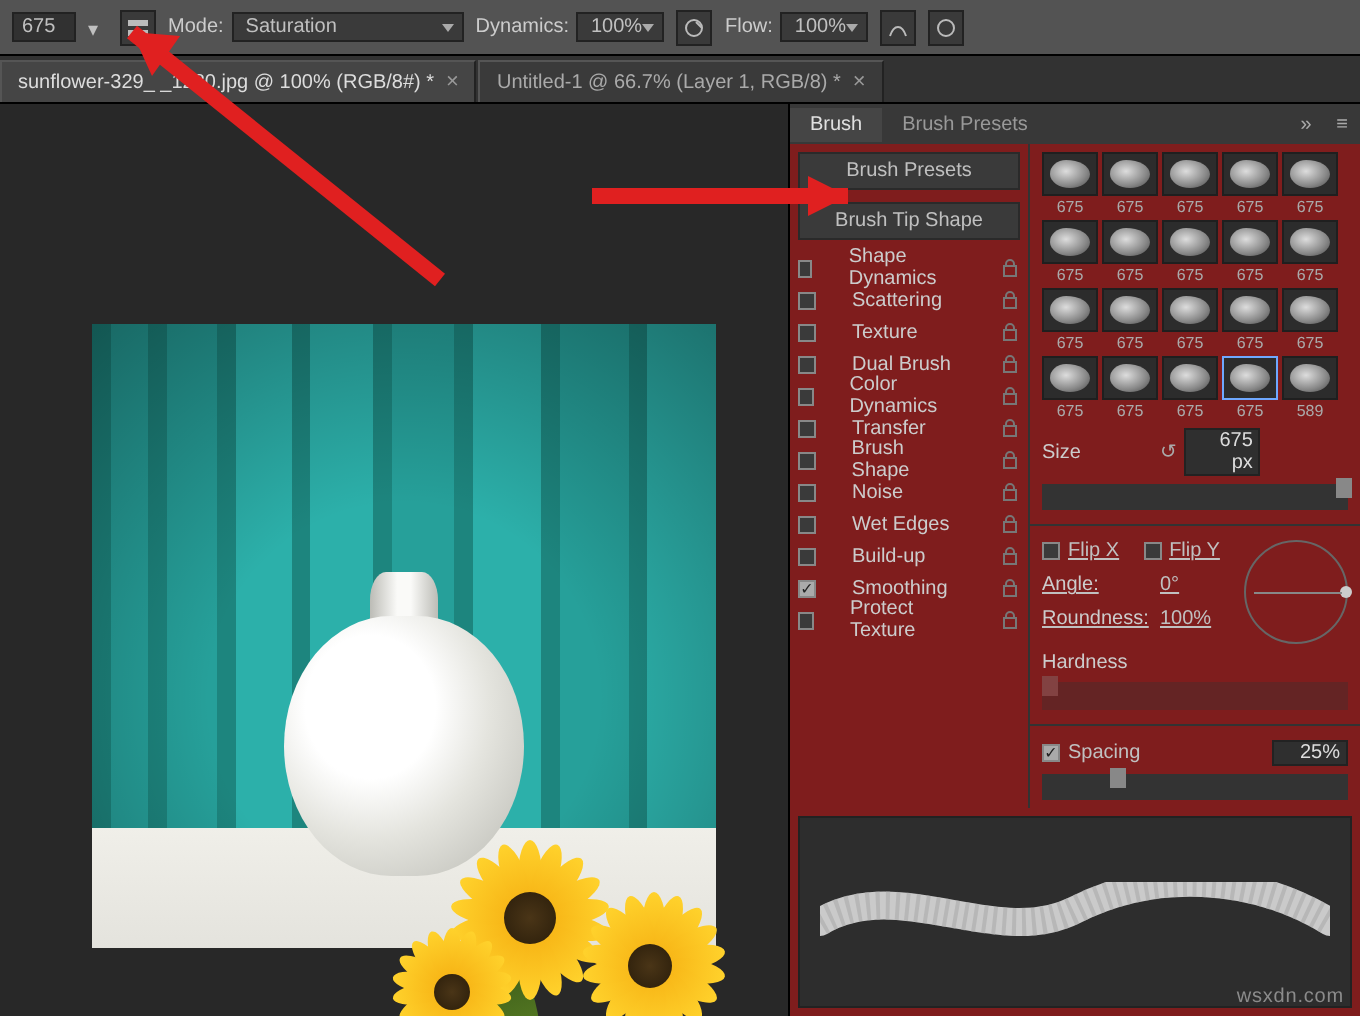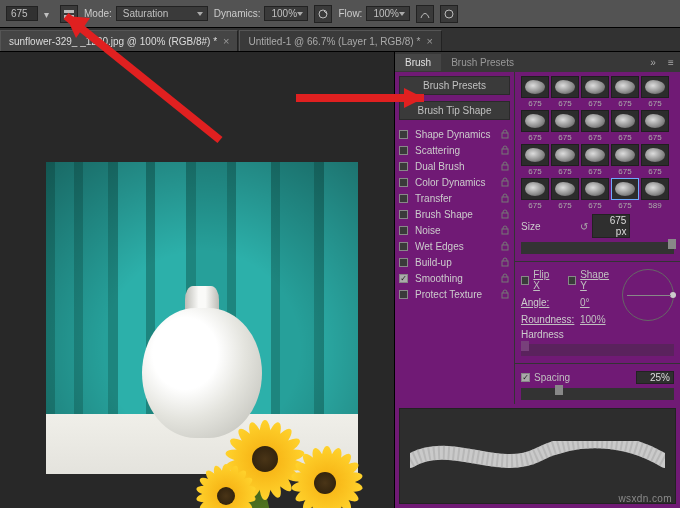--- a/index.html
+++ b/index.html
@@ -31,30 +31,30 @@
 .flower { position:absolute; width:70px; height:70px; border-radius:50%; }
 .flower .center { position:absolute; width:26px; height:26px; background:radial-gradient(circle,#4a3517,#2a1d0a); border-radius:50%; left:22px; top:22px; }
 .petal { position:absolute; width:12px; height:30px; background:linear-gradient(#ffd22c,#f7b516); border-radius:50% 50% 50% 50%/60% 60% 40% 40%; left:29px; top:-4px; transform-origin:50% 40px; }
 .f1 { left:88px; top:-14px; width:84px; height:84px; }
 .f2 { left:150px; top:12px; width:66px; height:66px; } .f2 .center{width:22px;height:22px;left:22px;top:22px;} .f2 .petal{transform-origin:50% 36px;}
 .f3 { left:56px; top:30px; width:56px; height:56px; } .f3 .center{width:18px;height:18px;left:19px;top:19px;} .f3 .petal{width:10px;height:24px;transform-origin:50% 30px;left:23px;}
 .leaf { position:absolute; width:20px; height:50px; background:linear-gradient(#3a5a18,#5d8226); border-radius:60% 10% 60% 10%; }
 .l1 { left:106px; top:40px; transform:rotate(-20deg); }
 .l2 { left:168px; top:54px; transform:rotate(28deg); }
 
-.panel { width:286px; background:#701a75; border-left:1px solid #000; display:flex; flex-direction:column; position:relative; }
+.panel { width:286px; background:#7f1d1d; border-left:1px solid #000; display:flex; flex-direction:column; position:relative; }
 .panel-head { display:flex; align-items:center; height:20px; background:#383838; }
 .panel-head .ptab { padding:3px 10px; cursor:pointer; color:#999; background:#383838; }
 .panel-head .ptab.active { background:#454545; color:#e0e0e0; }
 .panel-head .spacer { flex:1; }
 .panel-head .menu-ic { width:18px; text-align:center; color:#aaa; cursor:pointer; }
 .panel-body { flex:1; display:flex; overflow:hidden; }
 .left-col { width:120px; border-right:1px solid #333; padding:4px; display:flex; flex-direction:column; gap:1px; }
 .left-col .group-btn { background:#3a3a3a; text-align:center; padding:3px 0; margin-bottom:5px; cursor:pointer; border:1px solid #2a2a2a; }
-.opt-row { display:flex; align-items:center; gap:7px; height:16px; color:#ccc; }
+.opt-row { display:flex; align-items:center; gap:18px; height:16px; color:#ccc; }
 .opt-row .cb { width:9px; height:9px; border:1px solid #888; background:#3a3a3a; cursor:pointer; display:flex; align-items:center; justify-content:center; font-size:8px; color:#222; }
 .opt-row .cb.checked { background:#aaa; }
 .opt-row .lock { margin-left:auto; width:10px; height:10px; color:#888; }
 .right-col { flex:1; padding:4px 6px; display:flex; flex-direction:column; gap:4px; }
 .thumb-grid { display:grid; grid-template-columns:repeat(5,28px); gap:2px; }
 .thumb { width:28px; display:flex; flex-direction:column; align-items:center; cursor:pointer; }
 .thumb .sw { width:28px; height:22px; background:#2c2c2c; border:1px solid #1f1f1f; position:relative; overflow:hidden; }
 .thumb .sw::after { content:""; position:absolute; inset:3px; background:radial-gradient(ellipse at 40% 40%,#ddd,#888 60%,#444 100%); border-radius:40% 60% 50% 50%/50%; filter:blur(0.3px); }
 .thumb.selected .sw { border:1px solid #6fa8ff; }
 .thumb .tl { font-size:8px; color:#aaa; margin-top:1px; }
@@ -86,21 +86,21 @@
 <div class="optbar">
   <div class="numbox">675</div>
   <span class="small-ic">▾</span>
   <div class="icon-btn">
       <svg width="12" height="12">
         <path d="M1 2h10v3H1zM1 7h10v3H1z" fill="#bbb"></path>
       </svg>
     </div>
   <div class="field">
       <span class="lbl">Mode:</span>
-    <div class="dd" style="width:92px">Saturation</div>
+    <div class="dd" style="width:116px">Saturation</div>
     </div>
   <div class="field">
       <span class="lbl">Dynamics:</span>
     <div class="dd" style="width:44px">100%</div>
     </div>
   <div class="icon-btn">
       <svg width="12" height="12">
         <circle cx="6" cy="6" r="4" fill="none" stroke="#bbb"></circle>
         <path d="M7 3l3 3" stroke="#bbb"></path>
       </svg>
@@ -241,20 +241,28 @@
             <div class="opt-row">
               <span class="cb "></span>
               <span>Scattering</span>
               <span class="lock"><svg width="10" height="10">
                   <rect x="2" y="4" width="6" height="5" fill="none" stroke="#777"></rect>
                   <path d="M3 4v-1a2 2 0 0 1 4 0v1" fill="none" stroke="#777"></path>
                 </svg></span>
             </div>
             <div class="opt-row">
               <span class="cb "></span>
+              <span>Texture</span>
+              <span class="lock"><svg width="10" height="10">
+                  <rect x="2" y="4" width="6" height="5" fill="none" stroke="#777"></rect>
+                  <path d="M3 4v-1a2 2 0 0 1 4 0v1" fill="none" stroke="#777"></path>
+                </svg></span>
+            </div>
+            <div class="opt-row">
+              <span class="cb "></span>
               <span>Dual Brush</span>
               <span class="lock"><svg width="10" height="10">
                   <rect x="2" y="4" width="6" height="5" fill="none" stroke="#777"></rect>
                   <path d="M3 4v-1a2 2 0 0 1 4 0v1" fill="none" stroke="#777"></path>
                 </svg></span>
             </div>
             <div class="opt-row">
               <span class="cb "></span>
               <span>Color Dynamics</span>
               <span class="lock"><svg width="10" height="10">
@@ -411,21 +419,21 @@
         <div class="slider-track">
             <div class="knob"></div>
           </div>
         <div class="divider"></div>
         <div style="display:flex;align-items:flex-start;gap:8px;">
           <div style="flex:1;display:flex;flex-direction:column;gap:6px;text-decoration:underline;">
             <div class="slide-row">
               <span class="chk"></span>
               <span>Flip X</span>
               <span class="chk" style="margin-left:8px"></span>
-              <span>Shape Y</span>
+              <span>Flip Y</span>
             </div>
             <div class="slide-row">
                 <span class="label">Angle:</span>
                 <span>0°</span>
               </div>
             <div class="slide-row">
                 <span class="label">Roundness:</span>
                 <span>100%</span>
               </div>
           </div>

